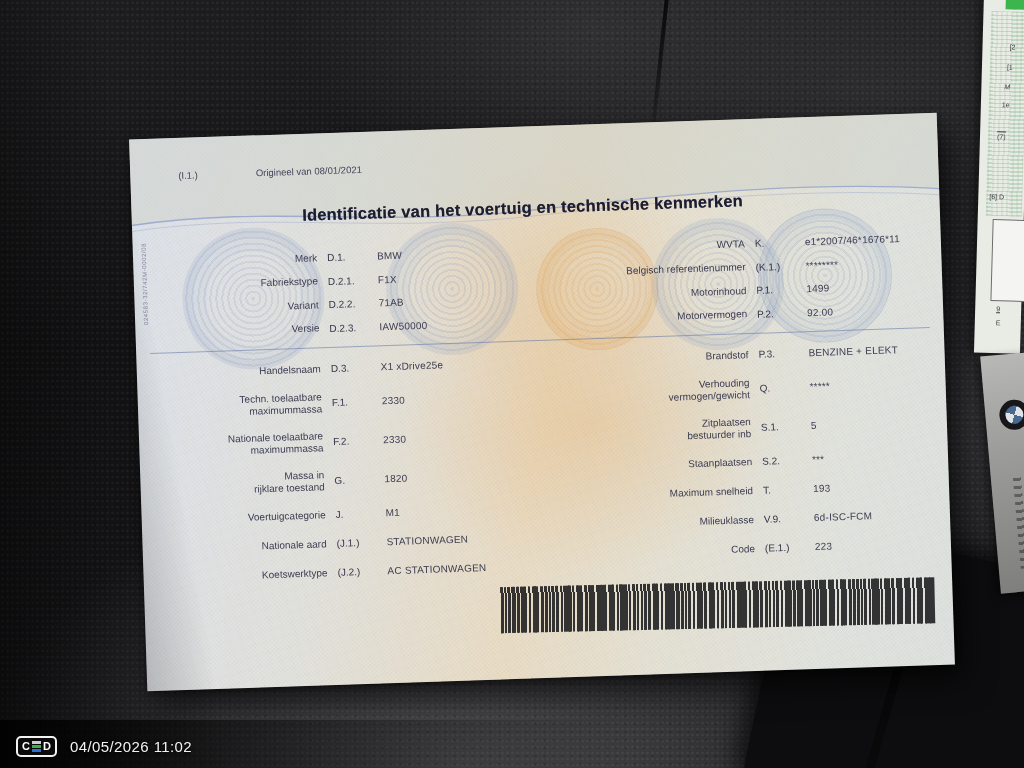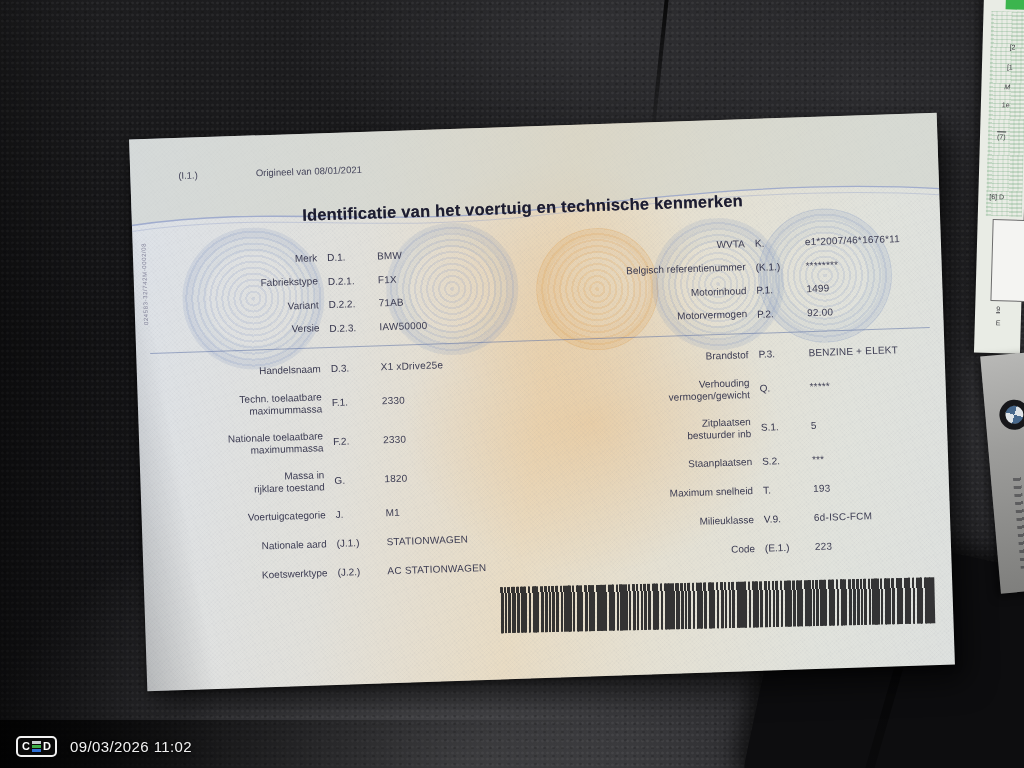--- a/index.html
+++ b/index.html
@@ -332,15 +332,15 @@
 
   <div class="ced-badge">
     <span class="ced-letter">C</span>
     <span class="ced-bars">
       <span class="ced-bar" id="ced-bar-1" style="background: rgb(201, 206, 210);"></span>
       <span class="ced-bar" id="ced-bar-2" style="background: rgb(63, 174, 73);"></span>
       <span class="ced-bar" id="ced-bar-3" style="background: rgb(46, 111, 212);"></span>
     </span>
     <span class="ced-letter">D</span>
   </div>
-  <div class="timestamp">09/03/2026 11:02</div>
+  <div class="timestamp">04/05/2026 11:02</div>
 
 </div>
 
 </body></html>

